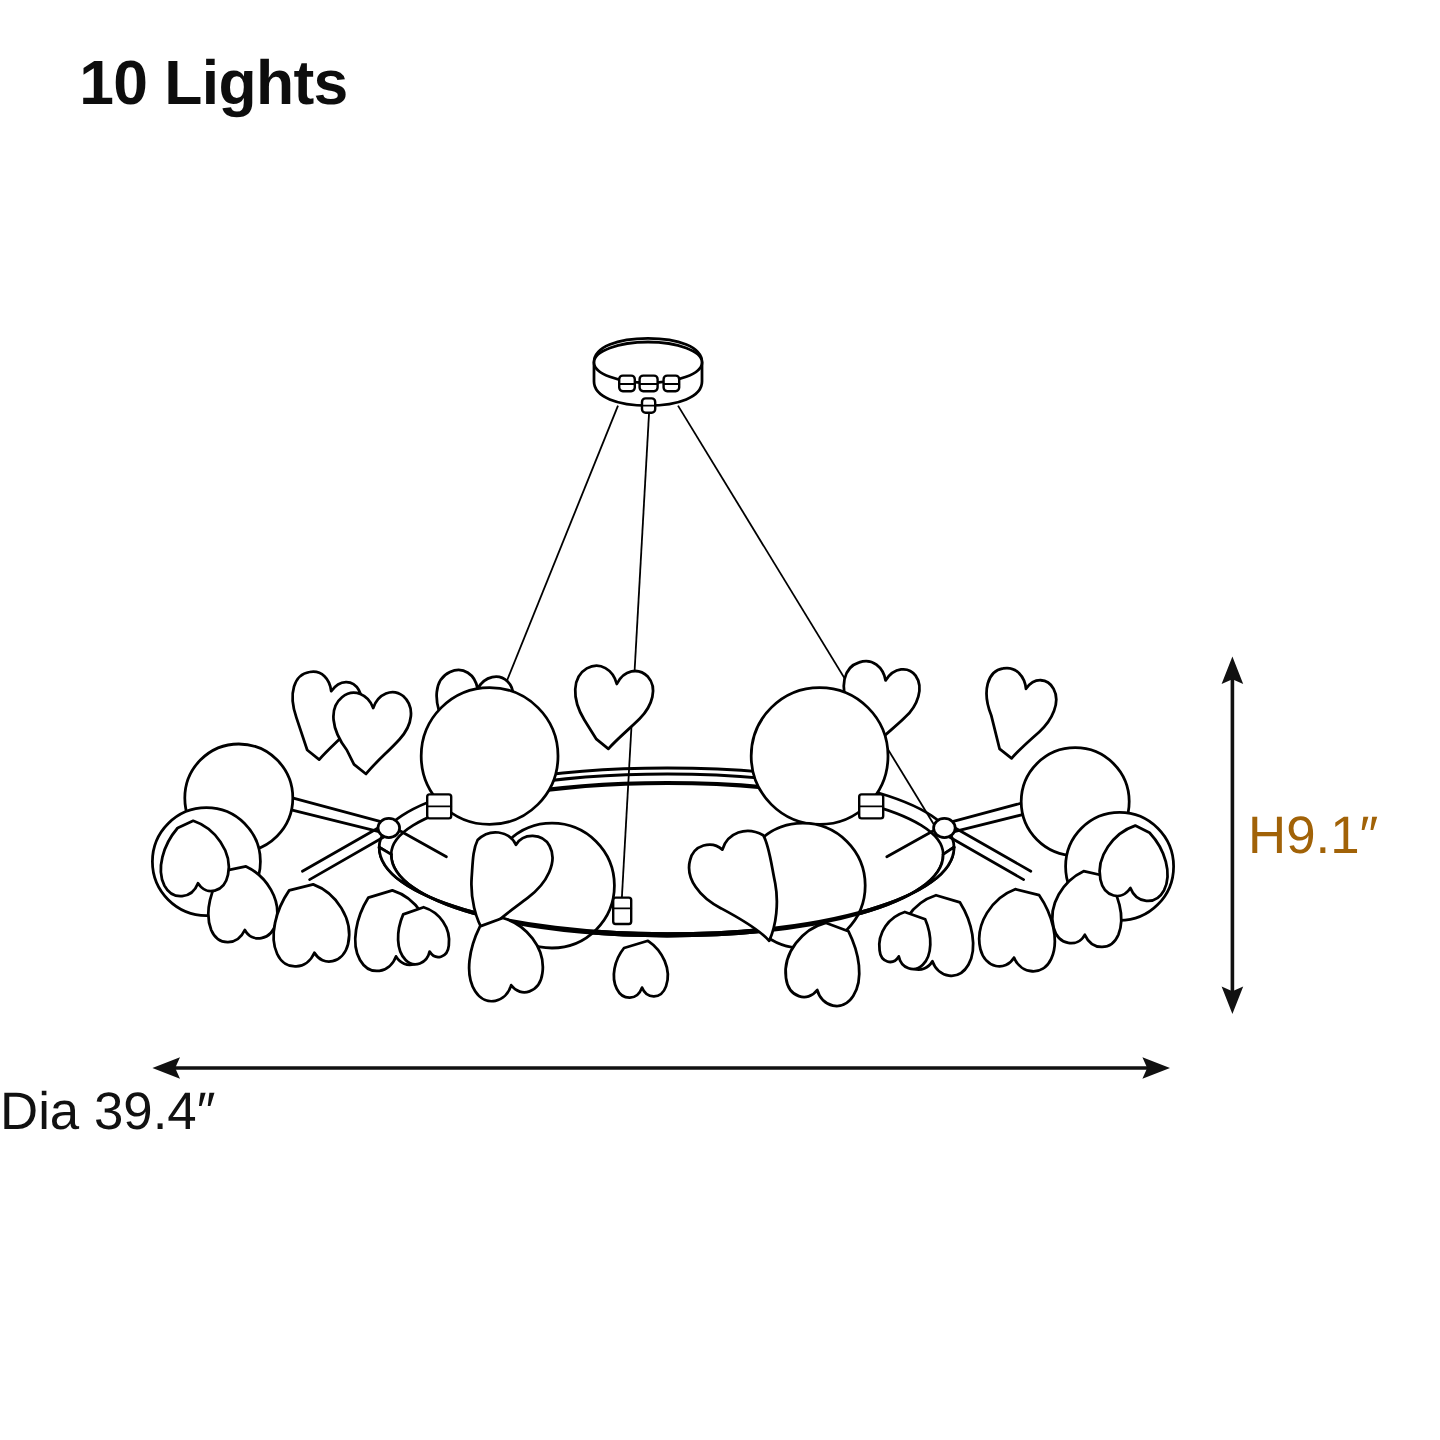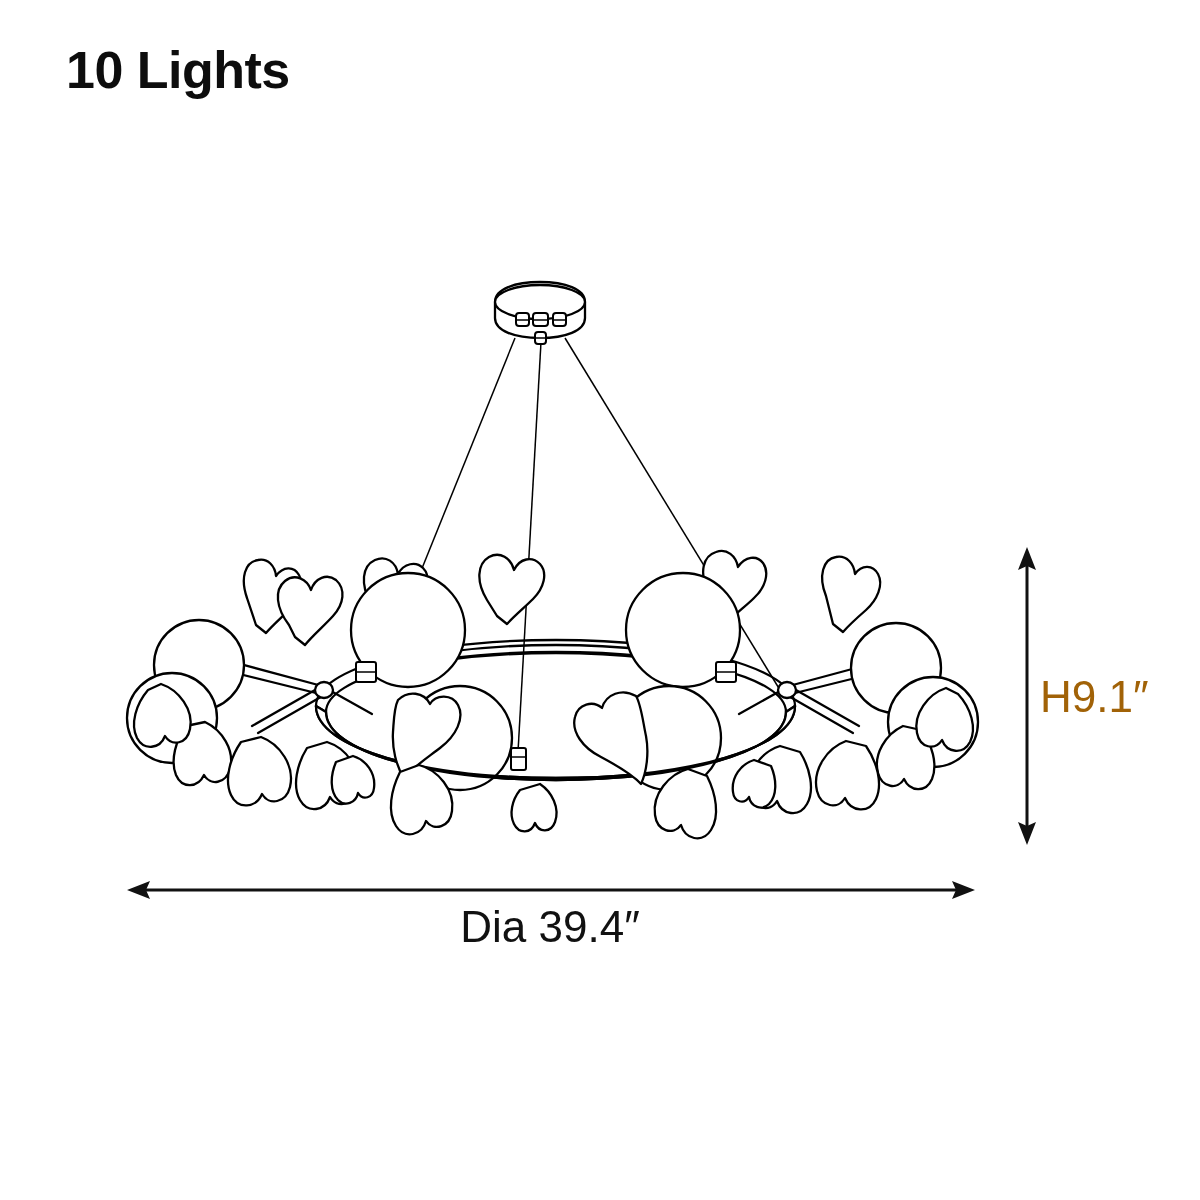--- a/index.html
+++ b/index.html
@@ -17,21 +17,21 @@
     left:66px; top:40px;
     font-size:52px;
     font-weight:bold;
     color:#0d0d0d;
     letter-spacing:-0.5px;
     white-space:nowrap;
   }
   #dia-label{
     position:absolute;
     left:0; top:902px; width:1100px;
-    text-align:center;
+    text-align:left;
     font-size:44px;
     color:#111;
     white-space:nowrap;
   }
   #h-label{
     position:absolute;
     left:1040px; top:672px;
     font-size:44px;
     color:#a16207;
     white-space:nowrap;

